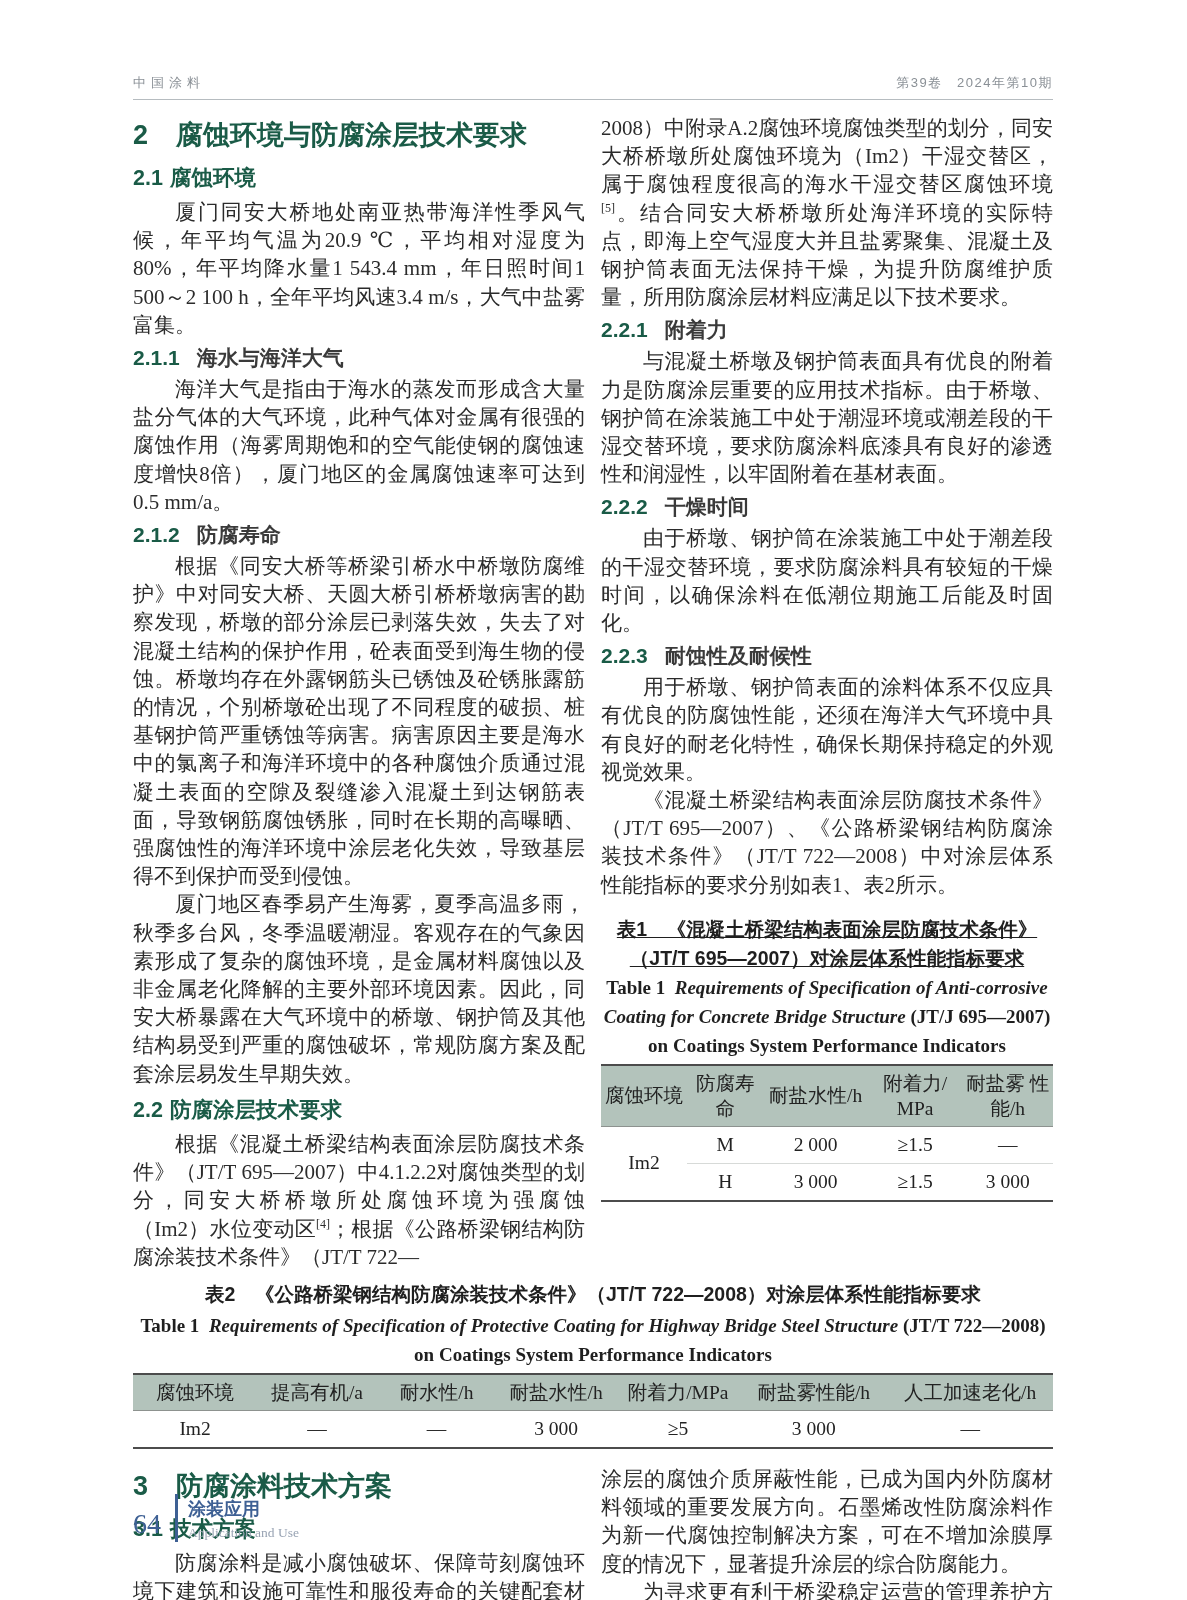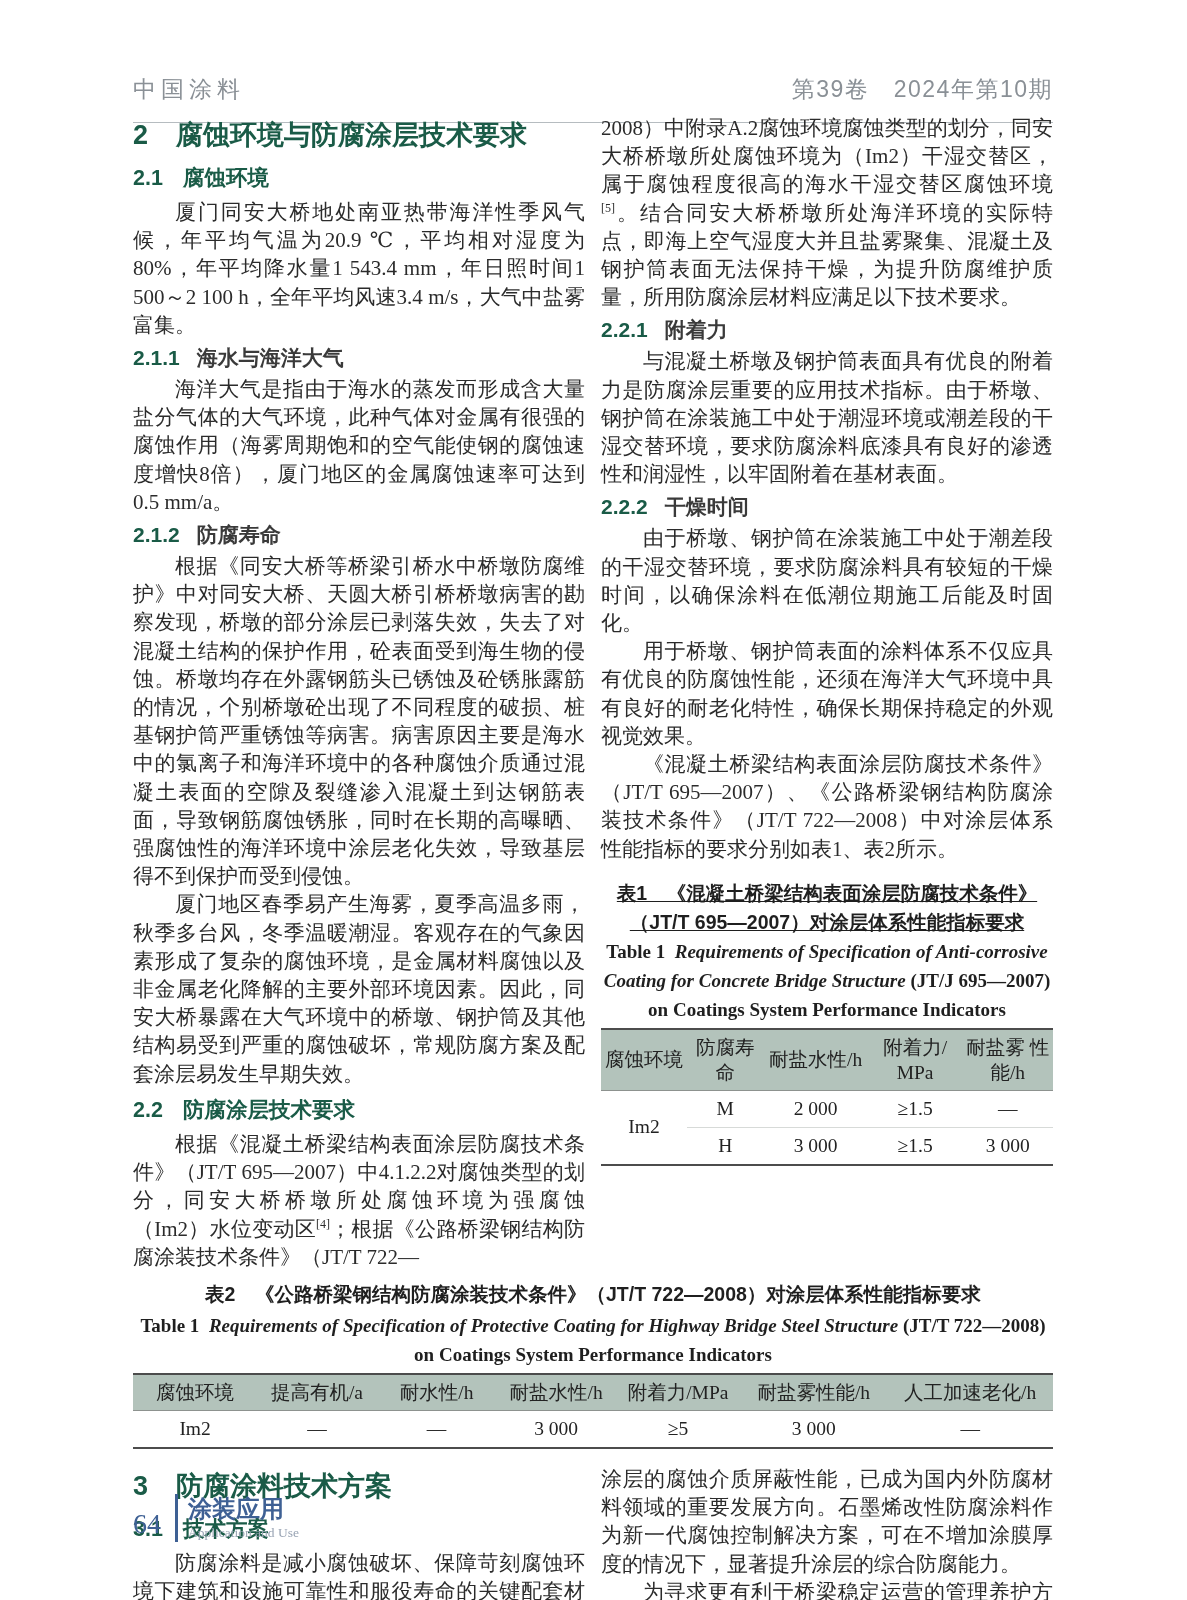--- a/index.html
+++ b/index.html
@@ -5,23 +5,23 @@
   html,body { margin:0; padding:0; background:#e8e8e8; }
   .page {
     position:relative; width:1187px; height:1600px; background:#ffffff;
     margin:0 auto; overflow:hidden;
     font-family:"Liberation Serif","DejaVu Serif",serif; color:#2b2b2b;
   }
   
   .page-header {
     position:absolute; top:74px; left:133px; width:920px;
     display:flex; justify-content:space-between; align-items:flex-end;
-    border-bottom:1px solid #b6bcc0; padding-bottom:17px;
-    font-family:"Liberation Sans","DejaVu Sans",sans-serif;
-    color:#8a9096; font-size:23px;
+    border-bottom:1px solid #b6bcc0; padding-bottom:7px;
+    font-family:"Liberation Sans","DejaVu Sans",sans-serif;
+    color:#8a9096; font-size:13px;
   }
   .journal-name { letter-spacing:5px; }
   .issue-info { letter-spacing:1.5px; }
 
   
   .content { position:absolute; top:114px; left:133px; width:920px; }
   .cols { display:flex; gap:16px; }
   .col { width:452px; }
 
   p.body {
@@ -35,21 +35,21 @@
     font-family:"Liberation Sans","DejaVu Sans",sans-serif;
     color:#1a5b47; font-size:27px; font-weight:bold;
     margin:4px 0 12px 0; line-height:34px;
   }
   h1.sec .num { margin-right:28px; }
   h2.sec {
     font-family:"Liberation Sans","DejaVu Sans",sans-serif;
     color:#1a5b47; font-size:21.5px; font-weight:bold;
     margin:8px 0 6px 0; line-height:28px;
   }
-  h2.sec .num { margin-right:20px; }
+  h2.sec .num { margin-right:7px; }
   h3.sec {
     font-family:"Liberation Sans","DejaVu Sans",sans-serif;
     color:#3a3a3a; font-size:21px; font-weight:600;
     margin:5px 0 3px 0; line-height:28px;
   }
   h3.sec .num { color:#1a5b47; margin-right:17px; }
 
   
   .cap-cn {
     font-family:"Liberation Sans","DejaVu Sans",sans-serif;
@@ -86,21 +86,21 @@
   .page-footer {
     position:absolute; left:133px; top:1494px;
     display:flex; align-items:center;
   }
   .pgnum {
     font-size:28px; color:#3e6094; margin-right:14px; margin-top:12px;
   }
   .vbar { width:3px; height:48px; background:#3e6094; margin-right:10px; }
   .col-cn {
     font-family:"Liberation Sans","DejaVu Sans",sans-serif;
-    font-weight:bold; font-size:24px; color:#3e6094; line-height:26px;
+    font-weight:bold; font-size:18px; color:#3e6094; line-height:26px;
   }
   .col-en { font-size:13.5px; color:#98a3b3; margin-top:3px; }
 </style>
 </head>
 <body>
 
 <div class="page">
 
   <div class="page-header">
     <span class="journal-name">中国涂料</span>
@@ -137,20 +137,23 @@
       <div class="col">
         <p class="body noindent">2008）中附录A.2腐蚀环境腐蚀类型的划分，同安大桥桥墩所处腐蚀环境为（Im2）干湿交替区，属于腐蚀程度很高的海水干湿交替区腐蚀环境<sup>[5]</sup>。结合同安大桥桥墩所处海洋环境的实际特点，即海上空气湿度大并且盐雾聚集、混凝土及钢护筒表面无法保持干燥，为提升防腐维护质量，所用防腐涂层材料应满足以下技术要求。</p>
         <h3 class="sec">
           <span class="num">2.2.1</span><span>附着力</span>
         </h3>
         <p class="body">与混凝土桥墩及钢护筒表面具有优良的附着力是防腐涂层重要的应用技术指标。由于桥墩、钢护筒在涂装施工中处于潮湿环境或潮差段的干湿交替环境，要求防腐涂料底漆具有良好的渗透性和润湿性，以牢固附着在基材表面。</p>
         <h3 class="sec">
           <span class="num">2.2.2</span><span>干燥时间</span>
         </h3>
         <p class="body">由于桥墩、钢护筒在涂装施工中处于潮差段的干湿交替环境，要求防腐涂料具有较短的干燥时间，以确保涂料在低潮位期施工后能及时固化。</p>
+        <h3 class="sec">
+          <span class="num">2.2.3</span><span>耐蚀性及耐候性</span>
+        </h3>
         <p class="body">用于桥墩、钢护筒表面的涂料体系不仅应具有优良的防腐蚀性能，还须在海洋大气环境中具有良好的耐老化特性，确保长期保持稳定的外观视觉效果。</p>
         <p class="body">《混凝土桥梁结构表面涂层防腐技术条件》（JT/T 695—2007）、《公路桥梁钢结构防腐涂装技术条件》（JT/T 722—2008）中对涂层体系性能指标的要求分别如表1、表2所示。</p>
 
         <div class="t1-caption">
           <div class="cap-cn">表1　《混凝土桥梁结构表面涂层防腐技术条件》</div>
           <div class="cap-cn">（JT/T 695—2007）对涂层体系性能指标要求</div>
           <div class="cap-en">
             <span>Table 1</span>&nbsp;&nbsp;<span class="it">Requirements of Specification of Anti-corrosive Coating for Concrete Bridge Structure</span> <span>(JT/J 695—2007) on Coatings System Performance Indicators</span>
           </div>
         </div>

